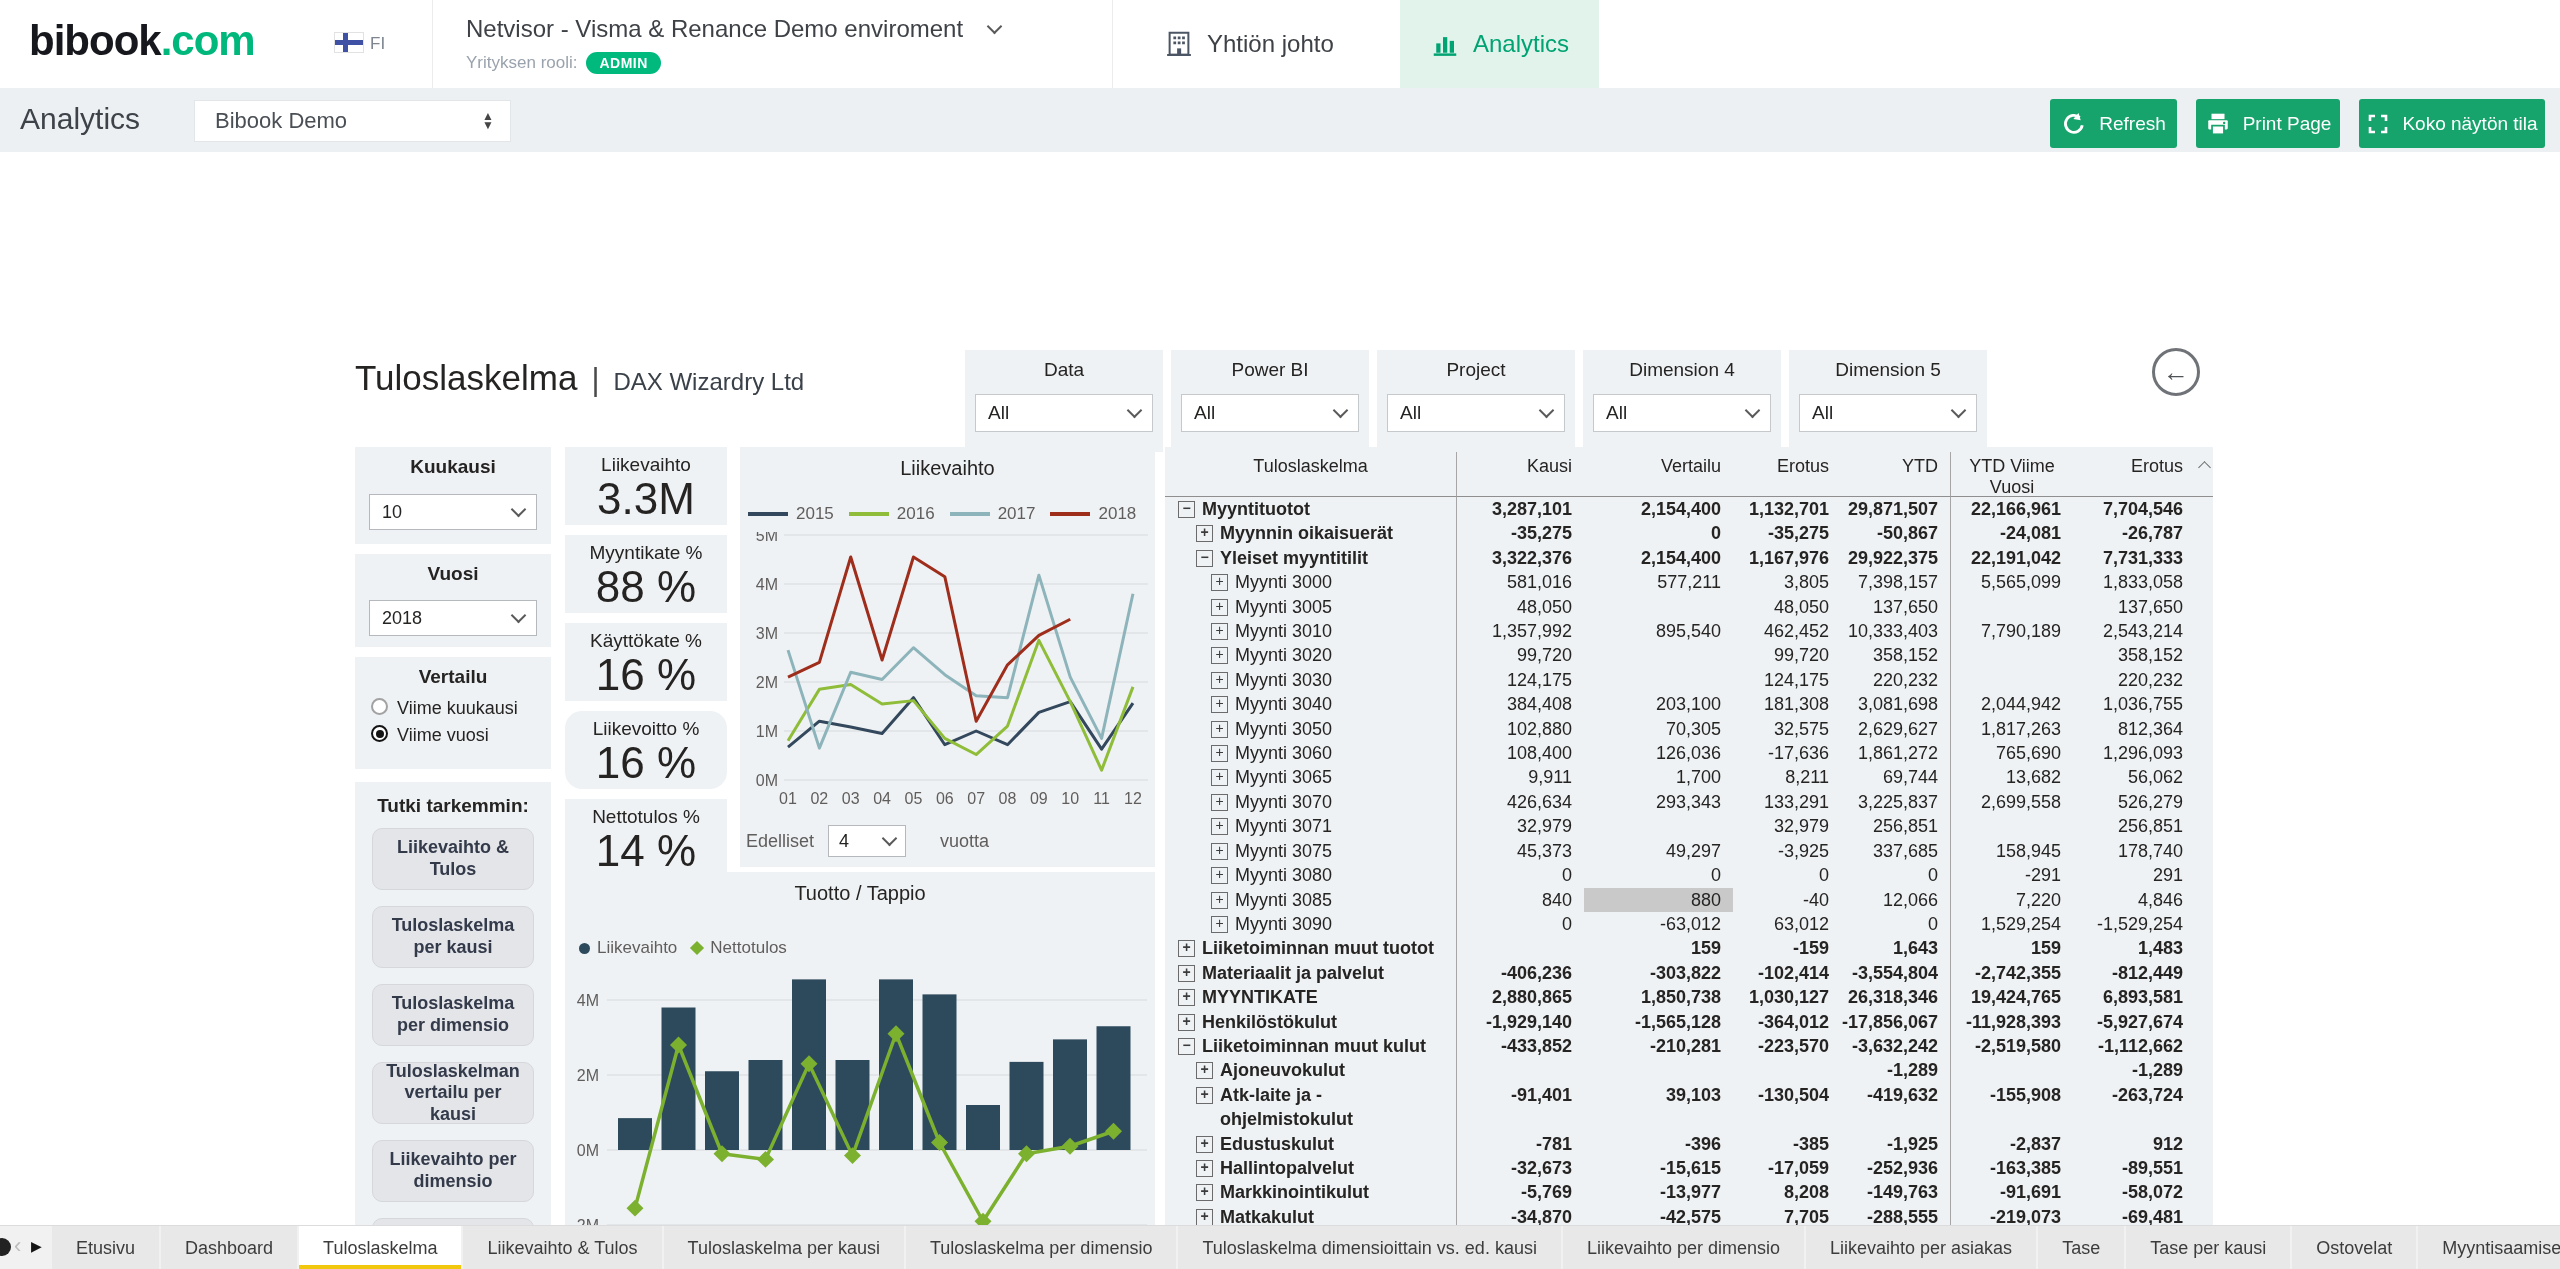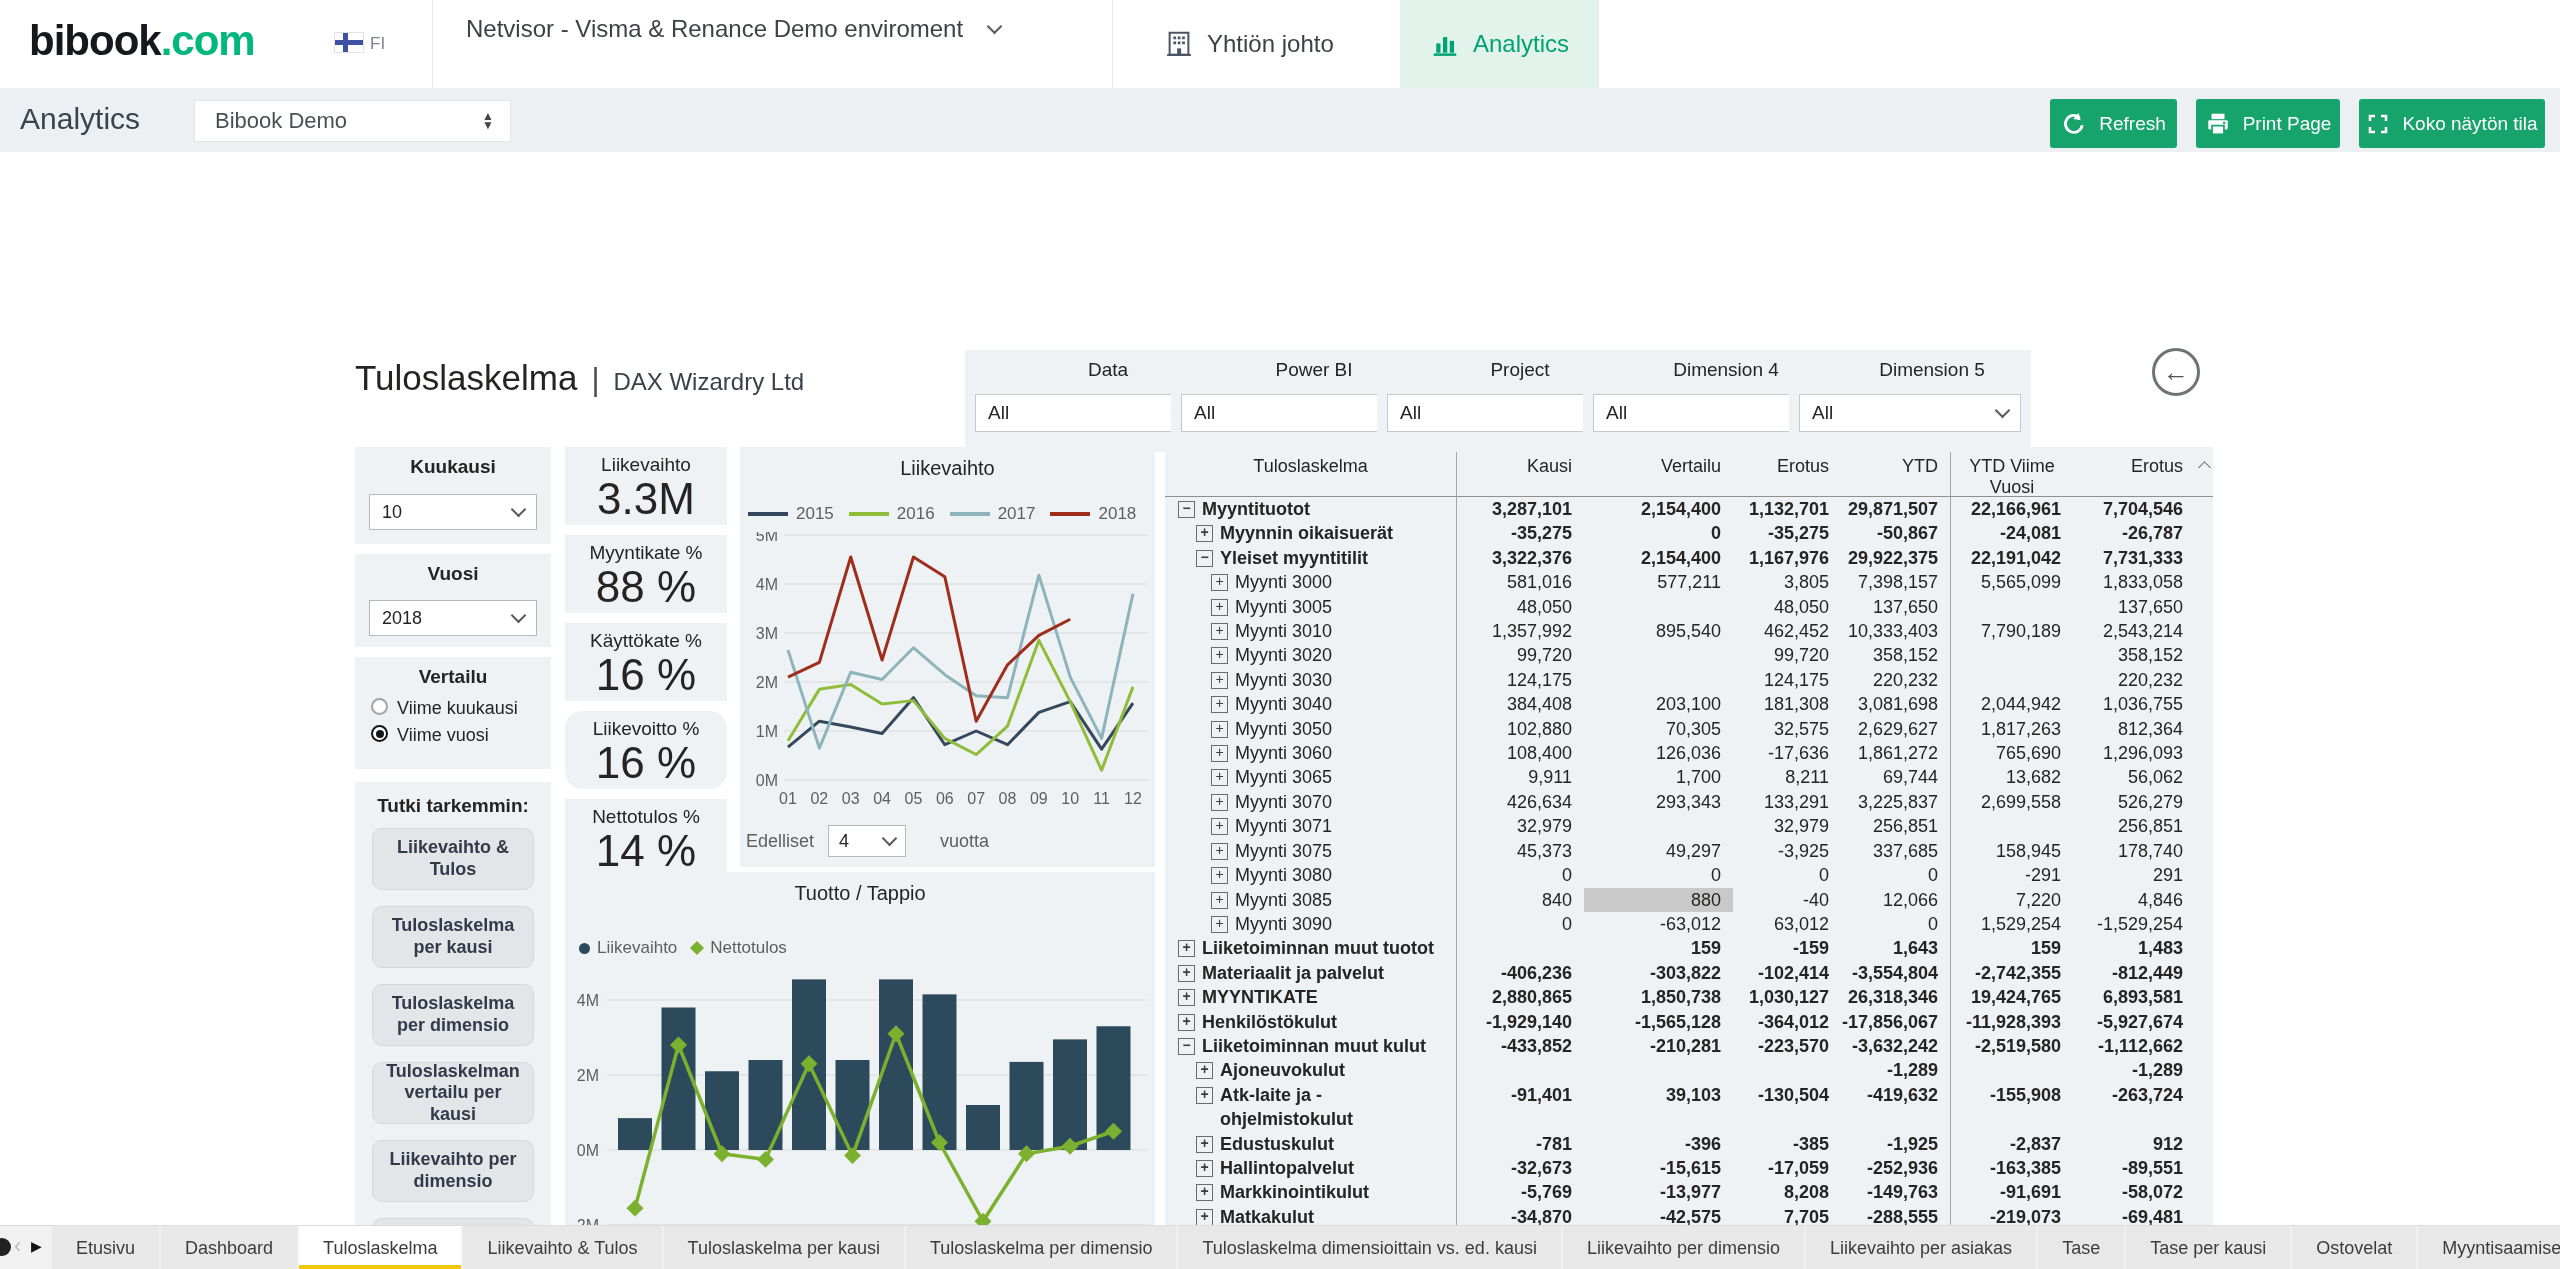--- a/index.html
+++ b/index.html
@@ -32,21 +32,21 @@
   .tb-select{left:194px;top:100px;width:317px;height:42px;background:#fff;border:1px solid #e3e6e9;display:flex;align-items:center;justify-content:space-between;padding:0 16px 0 20px;font-size:22px;color:#4a4f55;box-sizing:border-box;cursor:pointer;}
   .spin{font-size:12px;line-height:9px;color:#454545;text-align:center;}
   .gbtn{top:99px;height:49px;background:#17a36c;color:#fff;border-radius:3px;display:flex;align-items:center;justify-content:center;gap:12px;font-size:19px;cursor:pointer;}
 
   
   .rpt-title{left:355px;top:206px;display:flex;align-items:baseline;}
   .rpt-title .t1{font-size:35px;color:#252423;}
   .rpt-title .sep{font-size:31px;color:#4a4a4a;font-weight:300;margin:0 14px;}
   .rpt-title .t2{font-size:24px;color:#3a4149;}
 
-  .slicer{top:198px;width:198px;height:102px;background:#eff2f4;padding-left:44px;}
+  .slicer{top:198px;width:198px;height:102px;background:#eff2f4;}
   .sl-label{text-align:center;padding-top:9px;font-size:19px;color:#252423;}
   .sl-dd{position:absolute;left:10px;right:10px;top:44px;height:36px;background:#fff;border:1px solid #c6c9cc;display:flex;align-items:center;justify-content:space-between;padding:0 12px;font-size:19px;color:#252423;cursor:pointer;}
 
   .backb{left:2152px;top:196px;width:42px;height:42px;border:3px solid #6f7377;border-radius:50%;display:flex;align-items:center;justify-content:center;font-size:26px;color:#4f5357;font-weight:bold;cursor:pointer;}
 
   .panel{background:#eff2f4;}
   .p-title{text-align:center;padding-top:9px;font-size:19px;font-weight:600;color:#252423;}
   .dd{position:absolute;left:14px;right:14px;height:34px;background:#fff;border:1px solid #b5b9bd;display:flex;align-items:center;justify-content:space-between;padding:0 12px;font-size:18px;color:#252423;cursor:pointer;}
   .radioRow{position:absolute;left:16px;display:flex;align-items:flex-start;gap:9px;font-size:18px;color:#252423;cursor:pointer;}
   .radio{width:17px;height:17px;border:2px solid #a2a2a2;border-radius:50%;background:#fff;box-sizing:border-box;position:relative;}
@@ -110,20 +110,24 @@
     <div class="flag abs">
         <i class="fv"></i>
         <i class="fh"></i>
       </div>
     <div class="lang abs">FI</div>
     <div class="vline abs" style="left:428px;"></div>
     <div class="company abs">
       <div class="cname">
           <span>Netvisor - Visma &amp; Renance Demo enviroment</span>
           <span class="chev"></span>
+        </div>
+      <div class="crole">
+          <span>Yrityksen rooli:</span>
+          <span class="pill">ADMIN</span>
         </div>
     </div>
     <div class="vline abs" style="left:1108px;"></div>
     <div class="ntab abs" style="left:1130px;">
       <svg width="30" height="30" viewBox="0 0 24 24">
         <rect x="4.5" y="3" width="15" height="17.5" fill="none" stroke="#4b5563" stroke-width="1.6"></rect>
         <line x1="2.5" y1="20.8" x2="21.5" y2="20.8" stroke="#4b5563" stroke-width="1.6"></line>
         <rect x="7.5" y="6" width="2.2" height="2.2" fill="#4b5563"></rect>
           <rect x="11" y="6" width="2.2" height="2.2" fill="#4b5563"></rect>
           <rect x="14.5" y="6" width="2.2" height="2.2" fill="#4b5563"></rect>

